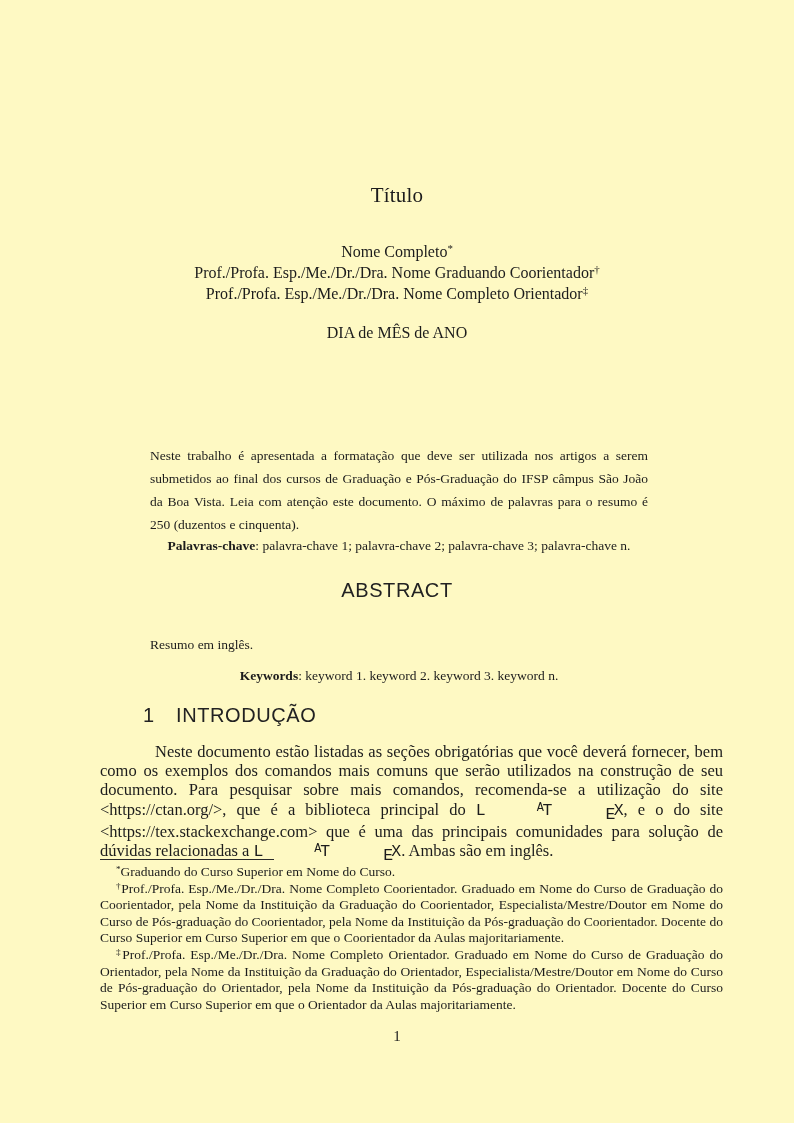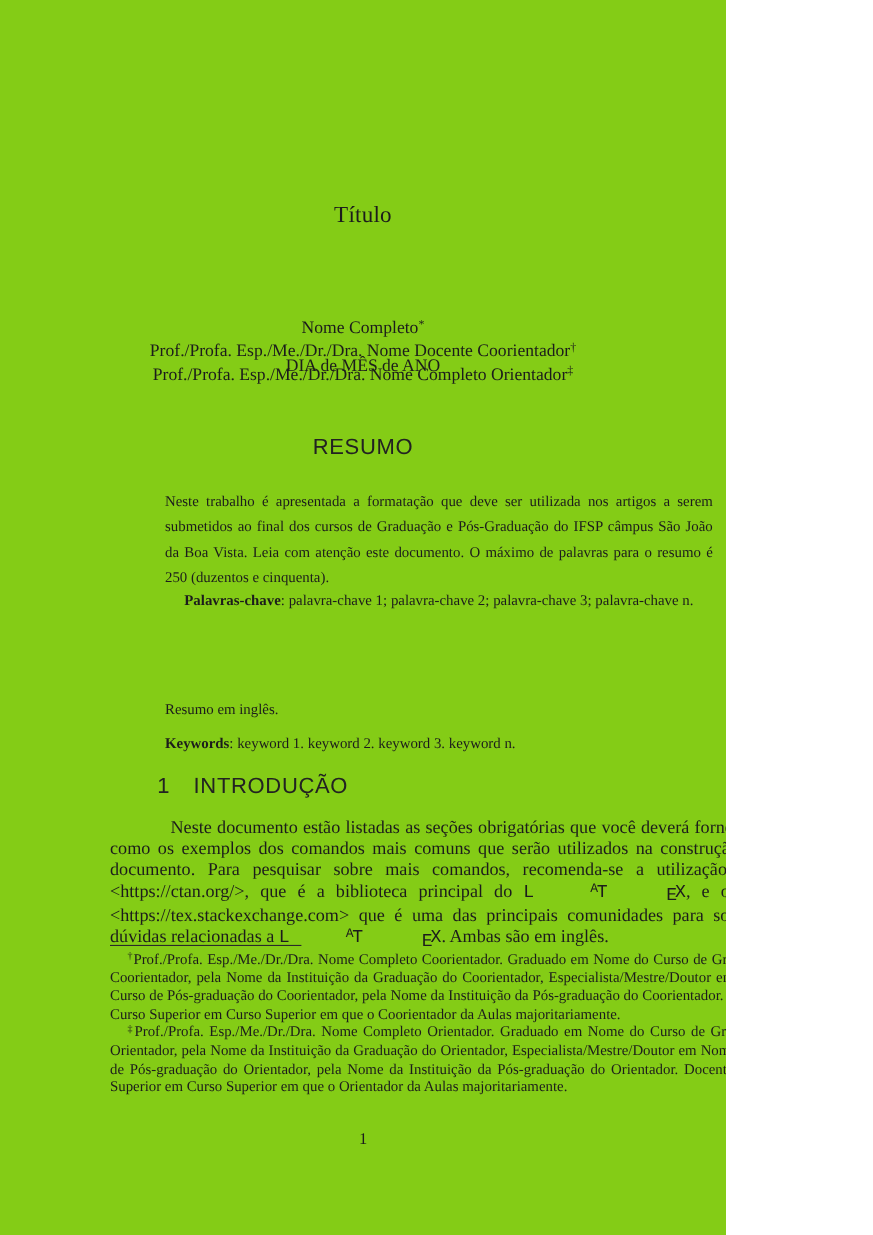--- a/index.html
+++ b/index.html
@@ -1,29 +1,29 @@
 <!DOCTYPE html>
 <html><head>
 <meta charset="utf-8">
 <style>
   html,body { margin:0; padding:0; background:#ffffff; }
   .page {
     position:relative;
-    width:660px; height:1123px;
-    background:#84cc16;
+    width:794px; height:1123px;
+    background:#fef9c3;
     color:#1c1c1c;
     font-family:"Liberation Serif", serif;
     overflow:hidden;
   }
   .abs { position:absolute; }
   .centered { left:0; right:0; text-align:center; }
 
   .doc-title { top:183px; font-size:21px; letter-spacing:0.2px; }
 
-  .authors { top:241px; font-size:16px; line-height:21px;margin-top:47px; }
+  .authors { top:241px; font-size:16px; line-height:21px; }
   .author-mark, .fn-mark {
     font-size:0.68em;
     vertical-align:0.45em;
     line-height:0;
   }
 
   .doc-date { top:324px; font-size:16px; }
 
   .sans-heading {
     font-family:"Liberation Sans", sans-serif;
@@ -36,21 +36,21 @@
   .h-abstract { top:579px; }
 
   .indent-block {
     left:150px; width:498px;
     font-size:13.5px; line-height:23px;
     text-align:justify;
   }
   .resumo-body   { top:444px; }
   .palavras-line { top:534px; text-align:center; }
   .abstract-body { top:621px; text-align:left;margin-top:12px; }
-  .keywords-line { top:664px; text-align:left; }
+  .keywords-line { top:664px; text-align:center; }
   .kw-label { font-weight:bold; }
 
   .sec-heading { top:704px; left:112px;margin-left:31px; }
   .sec-num { display:inline-block; width:33px; }
 
   .intro-par {
     top:742px; left:100px; width:623px;
     font-size:16.5px; line-height:19.2px;
     text-align:justify;
     text-indent:55px;
@@ -83,49 +83,50 @@
 </style>
 </head>
 <body>
 
 <div class="page">
 
   <div class="abs centered doc-title">Título</div>
 
   <div class="abs centered authors">
     <div><span>Nome Completo</span><span class="author-mark">*</span></div>
-    <div><span>Prof./Profa. Esp./Me./Dr./Dra. Nome Docente Coorientador</span><span class="author-mark">†</span></div>
+    <div><span>Prof./Profa. Esp./Me./Dr./Dra. Nome Graduando Coorientador</span><span class="author-mark">†</span></div>
     <div><span>Prof./Profa. Esp./Me./Dr./Dra. Nome Completo Orientador</span><span class="author-mark">‡</span></div>
   </div>
 
   <div class="abs centered doc-date">DIA de MÊS de ANO</div>
 
-  <div class="abs centered sans-heading h-resumo">RESUMO</div>
 
   <div class="abs indent-block resumo-body">Neste trabalho é apresentada a formatação que deve ser utilizada nos artigos a serem submetidos ao final dos cursos de Graduação e Pós-Graduação do IFSP câmpus São João da Boa Vista. Leia com atenção este documento. O máximo de palavras para o resumo é 250 (duzentos e cinquenta).</div>
 
   <div class="abs indent-block palavras-line">
     <span class="kw-label">Palavras-chave</span><span>: palavra-chave 1; palavra-chave 2; palavra-chave 3; palavra-chave n.</span>
   </div>
 
+  <div class="abs centered sans-heading h-abstract">ABSTRACT</div>
 
   <div class="abs indent-block abstract-body">Resumo em inglês.</div>
 
   <div class="abs indent-block keywords-line">
     <span class="kw-label">Keywords</span><span>: keyword 1. keyword 2. keyword 3. keyword n.</span>
   </div>
 
   <div class="abs sans-heading sec-heading">
     <span class="sec-num">1</span><span>INTRODUÇÃO</span>
   </div>
 
   <div class="abs intro-par">Neste documento estão listadas as seções obrigatórias que você deverá fornecer, bem como os exemplos dos comandos mais comuns que serão utilizados na construção de seu documento. Para pesquisar sobre mais comandos, recomenda-se a utilização do site &lt;https://ctan.org/&gt;, que é a biblioteca principal do <span class="latex">L<span class="lx-a">A</span>T<span class="lx-e">E</span>X</span>, e o do site &lt;https://tex.stackexchange.com&gt; que é uma das principais comunidades para solução de dúvidas relacionadas a <span class="latex">L<span class="lx-a">A</span>T<span class="lx-e">E</span>X</span>. Ambas são em inglês.</div>
 
   <div class="abs fn-rule"></div>
 
   <div class="abs footnotes">
+    <p><span class="fn-mark">*</span><span>Graduando do Curso Superior em Nome do Curso.</span></p>
     <p><span class="fn-mark">†</span><span>Prof./Profa. Esp./Me./Dr./Dra. Nome Completo Coorientador. Graduado em Nome do Curso de Graduação do Coorientador, pela Nome da Instituição da Graduação do Coorientador, Especialista/Mestre/Doutor em Nome do Curso de Pós-graduação do Coorientador, pela Nome da Instituição da Pós-graduação do Coorientador. Docente do Curso Superior em Curso Superior em que o Coorientador da Aulas majoritariamente.</span></p>
     <p><span class="fn-mark">‡</span><span>Prof./Profa. Esp./Me./Dr./Dra. Nome Completo Orientador. Graduado em Nome do Curso de Graduação do Orientador, pela Nome da Instituição da Graduação do Orientador, Especialista/Mestre/Doutor em Nome do Curso de Pós-graduação do Orientador, pela Nome da Instituição da Pós-graduação do Orientador. Docente do Curso Superior em Curso Superior em que o Orientador da Aulas majoritariamente.</span></p>
   </div>
 
   <div class="abs centered page-number">1</div>
 
 </div>
 
 </body></html>

